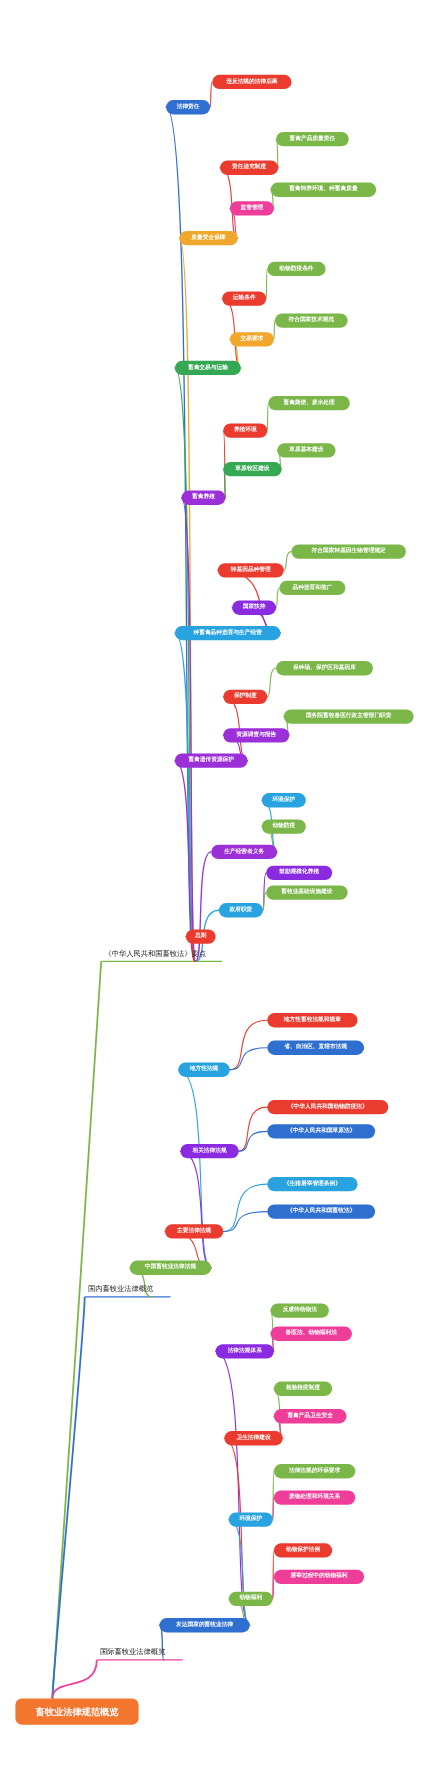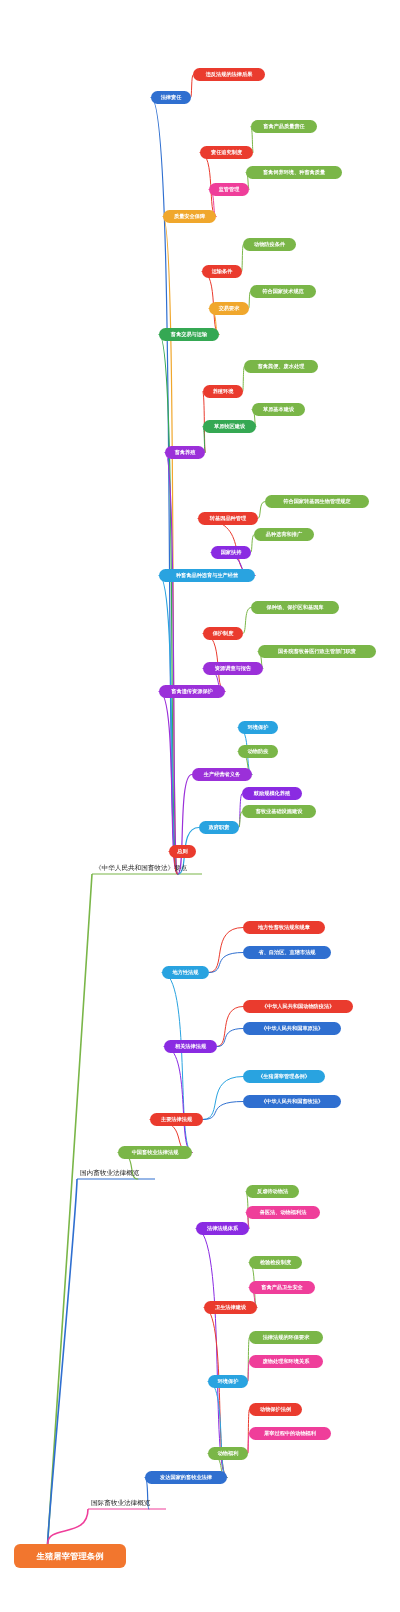--- a/index.html
+++ b/index.html
@@ -103,21 +103,21 @@
       <path d="M257,1307.5 C252.6,1307.5 257,1262.5 249,1262.5" fill="none" stroke="#7ab648" stroke-width="1" stroke-linecap="round"></path>
       <path d="M257,1307.5 C252.6,1307.5 257,1287.5 249,1287.5" fill="none" stroke="#ef3e9a" stroke-width="1" stroke-linecap="round"></path>
       <path d="M227,1477.5 C216.55,1477.5 227,1381.5 208,1381.5" fill="none" stroke="#29a3e0" stroke-width="1" stroke-linecap="round"></path>
       <path d="M248,1381.5 C248.55,1381.5 248,1337.5 249,1337.5" fill="none" stroke="#7ab648" stroke-width="1" stroke-linecap="round"></path>
       <path d="M248,1381.5 C248.55,1381.5 248,1361.5 249,1361.5" fill="none" stroke="#ef3e9a" stroke-width="1" stroke-linecap="round"></path>
       <path d="M227,1477.5 C216.55,1477.5 227,1453.5 208,1453.5" fill="none" stroke="#7ab648" stroke-width="1" stroke-linecap="round"></path>
       <path d="M248,1453.5 C248.55,1453.5 248,1409.5 249,1409.5" fill="none" stroke="#ea3b2e" stroke-width="1" stroke-linecap="round"></path>
       <path d="M248,1453.5 C248.55,1453.5 248,1433.5 249,1433.5" fill="none" stroke="#ef3e9a" stroke-width="1" stroke-linecap="round"></path>
     </svg>
 <div class="node root" style="left: 14px; top: 1544px; width: 112px; height: 24px; background: rgb(242, 118, 46);">
-      <span>生猪屠宰管理条例</span>
+      <span>畜牧业法律规范概览</span>
     </div>
     <div class="node lvl1" style="left: 92px; top: 862px; width: 110px; height: 12px; background: rgb(122, 182, 72);">
       <span>《中华人民共和国畜牧法》要点</span>
     </div>
     <div class="node lvl2" style="left: 151px; top: 91px; width: 40px; height: 13px; background: rgb(47, 111, 208);">
       <span>法律责任</span>
     </div>
     <div class="node lvl3" style="left: 193px; top: 68px; width: 72px; height: 13px; background: rgb(234, 59, 46);">
       <span>违反法规的法律后果</span>
     </div>

